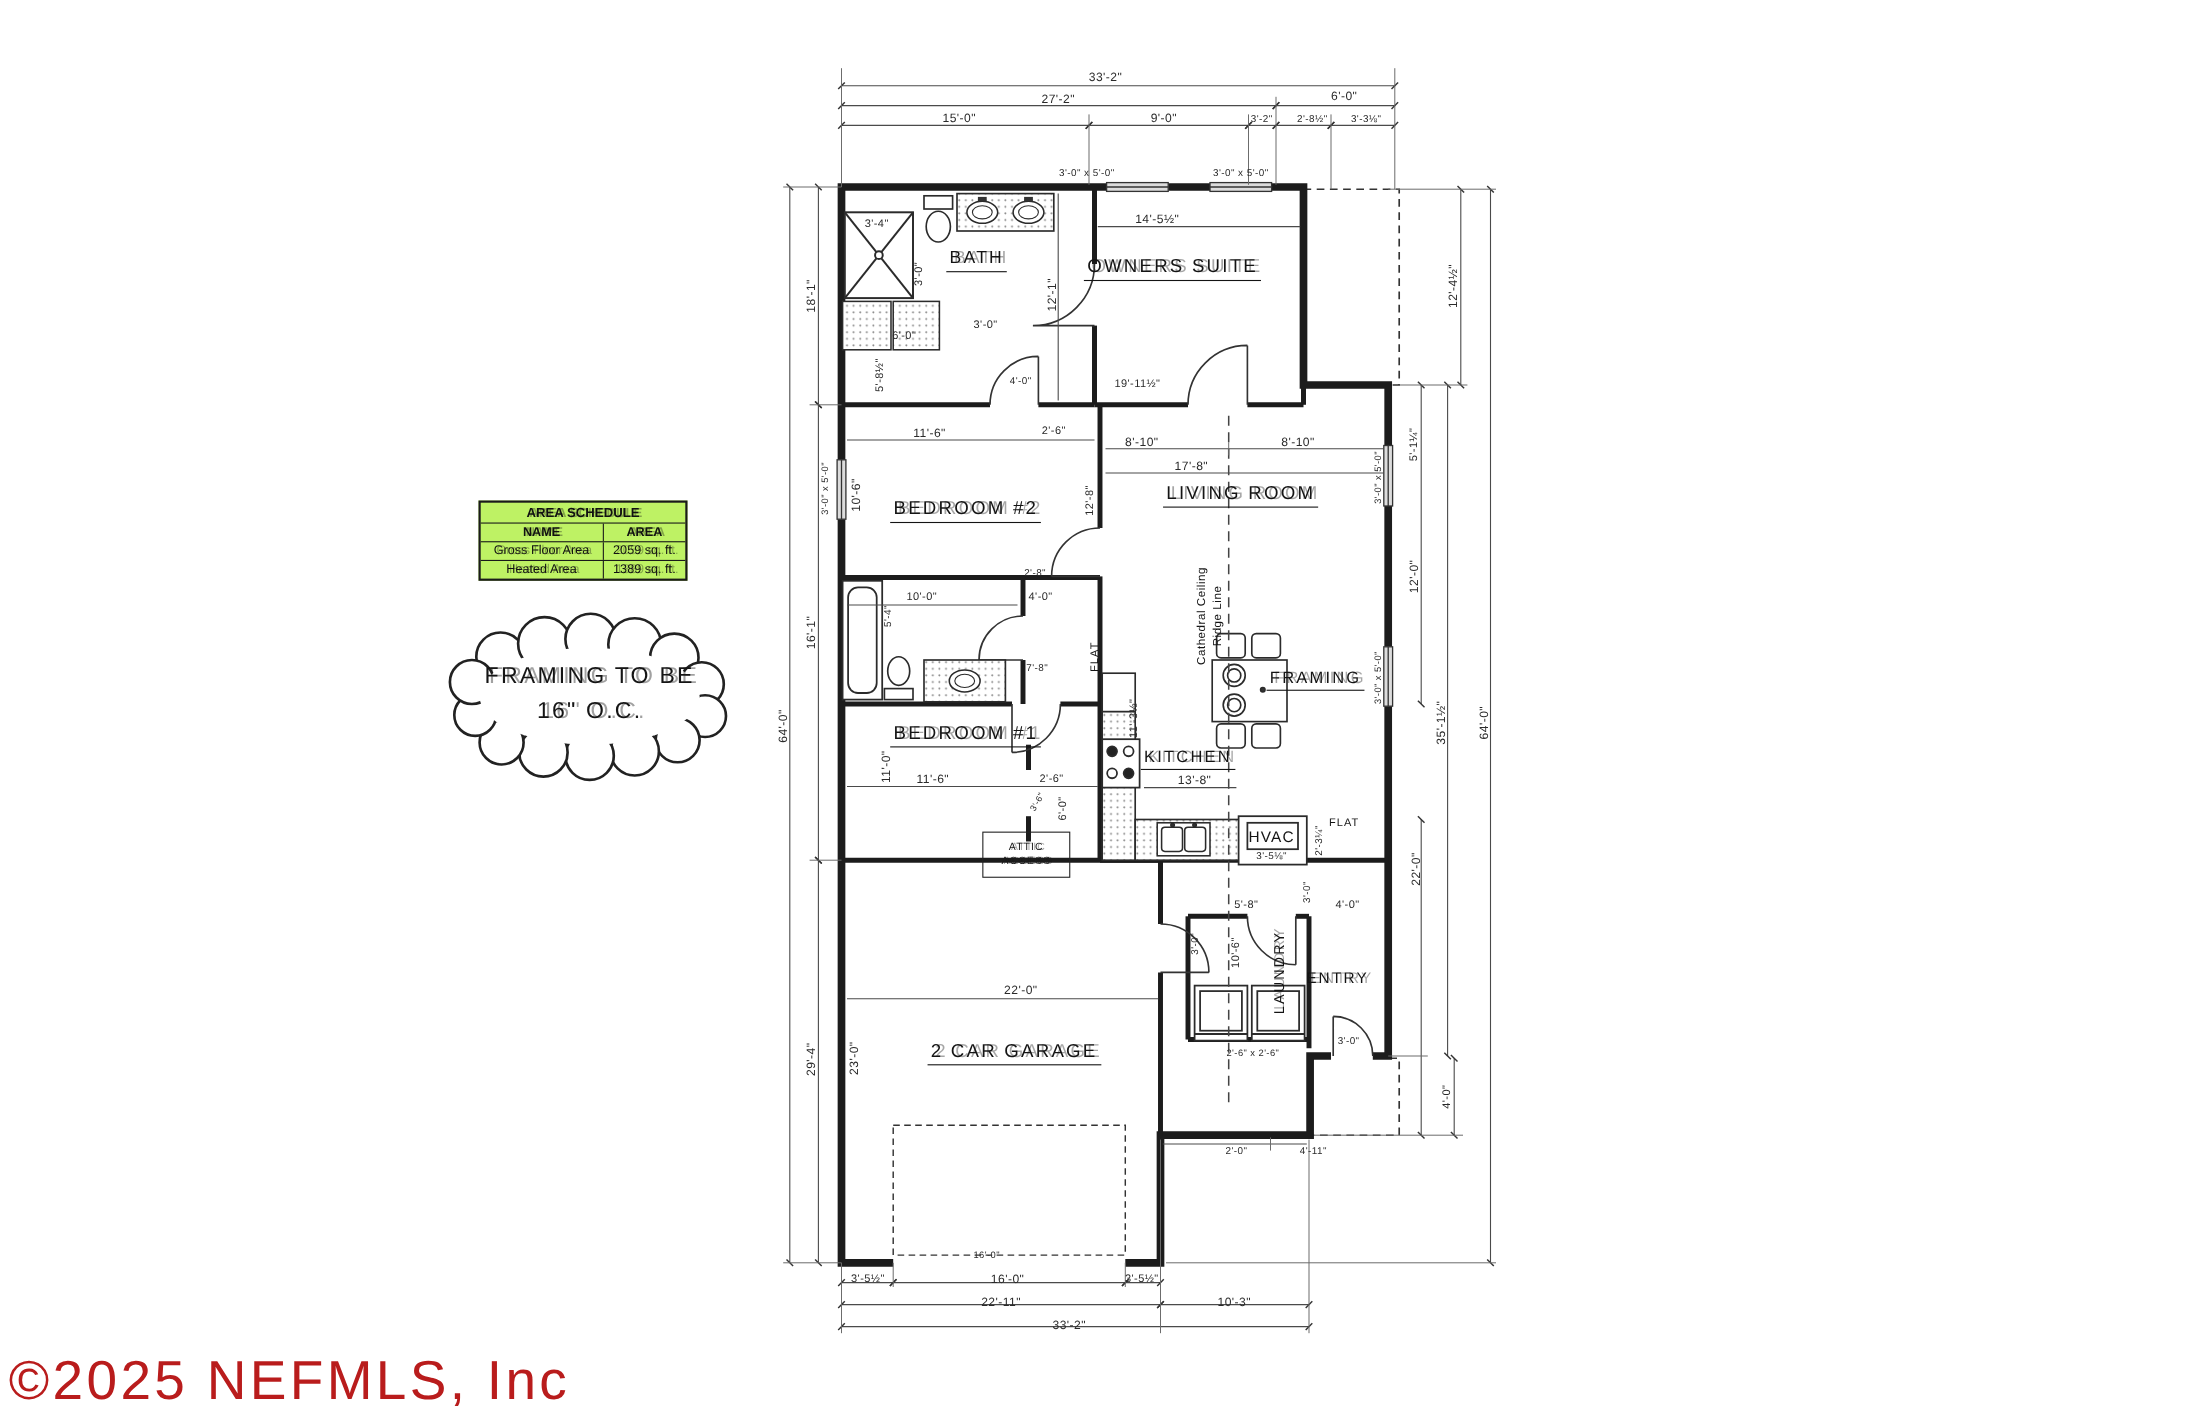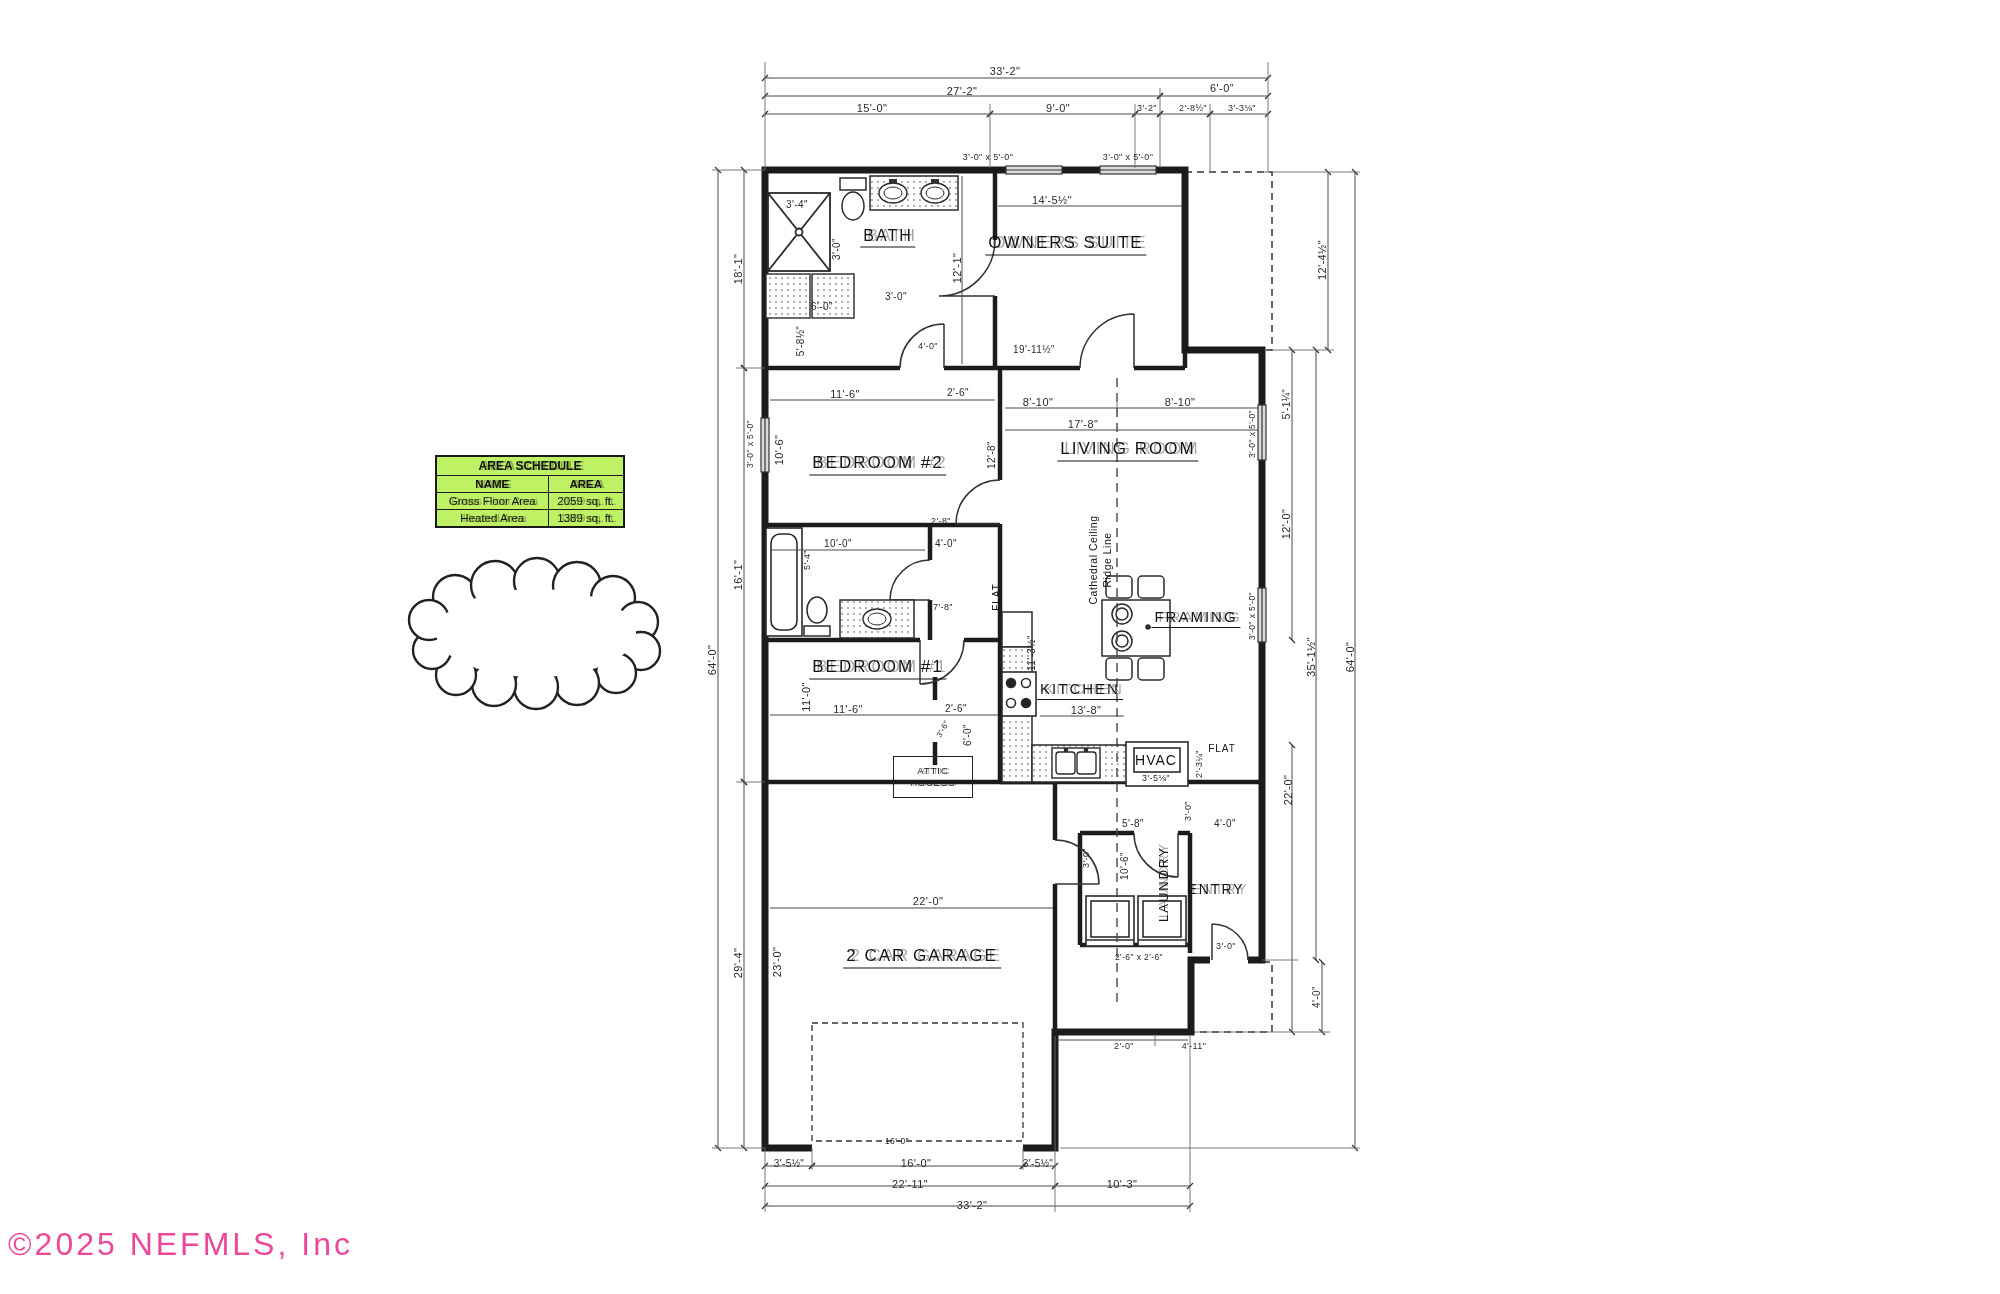--- a/index.html
+++ b/index.html
@@ -20,21 +20,21 @@
   .schedule .row:last-child{border-bottom:none;}
   .schedule .row span{padding:2px 1px;}
   .schedule .row span:first-child{border-right:1.4px solid #1a1a1a;}
   .schedule .cols span{font-weight:bold;}
   .cloud-text{position:absolute;left:536px;top:630px;transform:translate(-50%,-50%);text-align:center;
               font-size:21px;letter-spacing:2px;color:#151515;text-shadow:4px 0 0 rgba(20,20,20,.4);line-height:1.5;}
   .attic-box{position:absolute;left:893px;top:756px;width:78px;height:40px;border:1.6px solid #222;
              display:flex;flex-direction:column;align-items:center;justify-content:center;
              font-size:9.5px;letter-spacing:1px;color:#1a1a1a;text-shadow:2px 0 0 rgba(20,20,20,.4);line-height:1.3;}
   .ridge{line-height:1.35;font-size:10.5px;letter-spacing:.5px;text-align:center;text-shadow:none;}
-  .copyright{position:absolute;left:8px;top:1226px;font-size:32px;letter-spacing:3px;color:#ec4899;
+  .copyright{position:absolute;left:8px;top:1226px;font-size:50px;letter-spacing:3px;color:#b91c1c;
              font-family:"Liberation Sans",sans-serif;}
   
   .wall{stroke:#1c1c1c;fill:none;}
   .dl{stroke:#4a4a4a;stroke-width:1;marker-start:url(#tk);marker-end:url(#tk);}
   .dli{stroke:#4a4a4a;stroke-width:1;}
   .ext{stroke:#6a6a6a;stroke-width:.9;}
   .fix{stroke:#2b2b2b;fill:#fff;}
   .arc{stroke:#333;stroke-width:1.5;fill:none;}
   .dash{stroke:#333;stroke-width:1.5;fill:none;stroke-dasharray:7 5;}
 </style>
@@ -343,20 +343,24 @@
       <div class="row">
         <span>Gross Floor Area</span>
         <span>2059 sq. ft.</span>
       </div>
       <div class="row">
         <span>Heated Area</span>
         <span>1389 sq. ft.</span>
       </div>
     </div>
 
+    <div class="cloud-text">
+      <span>FRAMING TO BE</span><br>
+      <span>16" O.C.</span>
+    </div>
 
     <div class="copyright">©2025 NEFMLS, Inc</div>
   </div>
 
   <div id="dims">
       <div class="dim" style="left: 1005px; top: 71px; font-size: 11px; transform: translate(-50%, -50%);">33'-2"</div>
       <div class="dim" style="left: 962px; top: 91px; font-size: 11px; transform: translate(-50%, -50%);">27'-2"</div>
       <div class="dim" style="left: 1222px; top: 88px; font-size: 11px; transform: translate(-50%, -50%);">6'-0"</div>
       <div class="dim" style="left: 872px; top: 108px; font-size: 11px; transform: translate(-50%, -50%);">15'-0"</div>
       <div class="dim" style="left: 1058px; top: 108px; font-size: 11px; transform: translate(-50%, -50%);">9'-0"</div>

